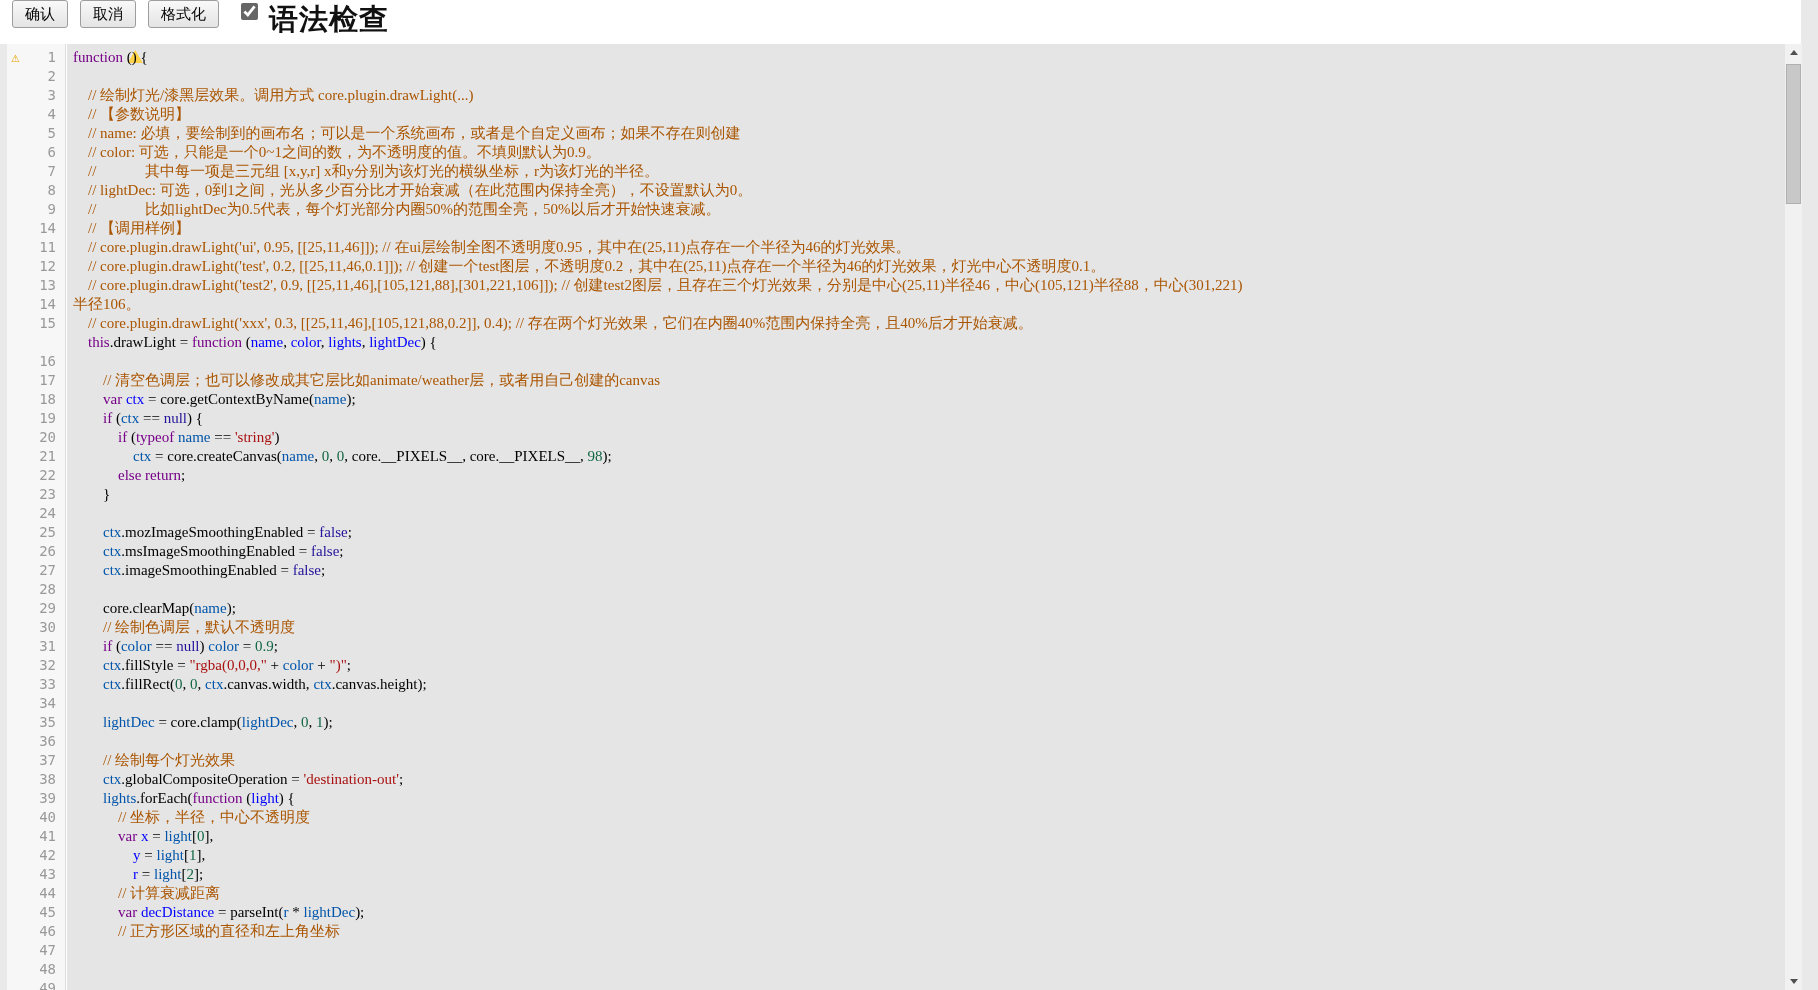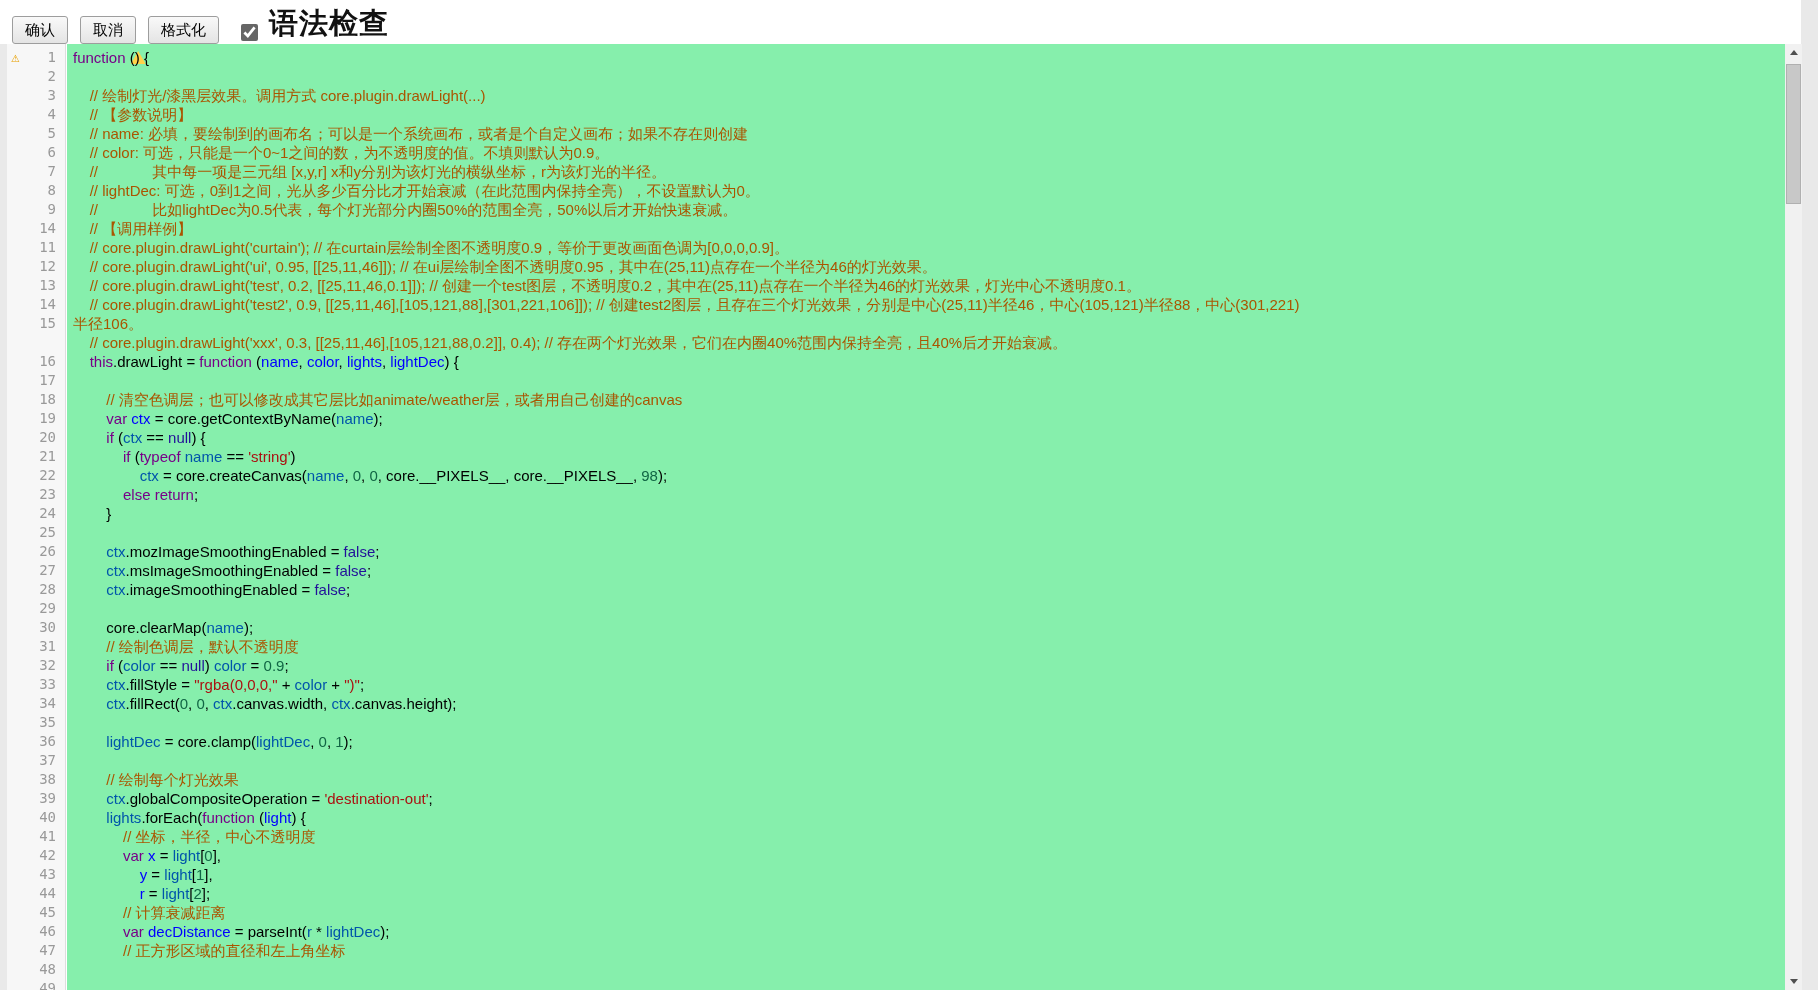--- a/index.html
+++ b/index.html
@@ -1,37 +1,37 @@
 <!DOCTYPE html>
 <html><head>
 <meta charset="utf-8">
 <style>
   html,body{margin:0;padding:0;}
   body{width:1818px;height:990px;overflow:hidden;background:#e9e9e9;
        font-family:"Liberation Sans",sans-serif;position:relative;}
   .toolbar{position:absolute;top:0;left:0;width:1801px;height:44px;background:#ffffff;
-           display:flex;align-items:flex-end;}
+           display:flex;align-items:flex-start;}
   .tb-btn{margin-left:12px;height:28px;padding:0 12px;font-size:15px;color:#000;
           background:linear-gradient(#f9f9f9,#e4e4e4);border:1px solid #9d9d9d;border-radius:3px;
           font-family:"Liberation Sans",sans-serif;cursor:pointer;}
   .tb-btn:first-child{margin-left:12px;}
   .cb{width:17px;height:17px;margin-left:22px;accent-color:#666;}
   .cb-label{font-size:29px;font-weight:600;color:#111;margin-left:8px;letter-spacing:1px;}
 
   .left-strip{position:absolute;top:44px;left:0;width:7px;height:946px;background:#e9e9e9;}
   .editor{position:absolute;top:44px;left:7px;width:1778px;height:946px;background:#ffffff;
           overflow:hidden;}
   .gutter{position:absolute;top:0;left:0;width:59px;height:100%;background:#f7f7f7;
           border-right:1px solid #ddd;padding-top:4px;box-sizing:border-box;}
   .gut-row{height:19px;line-height:19px;text-align:right;padding-right:9px;color:#999;
            font-family:"DejaVu Sans Mono",monospace;font-size:14px;position:relative;}
   .warn-icon{position:absolute;left:4px;top:0;color:#e8a000;font-size:14px;line-height:19px;}
   .code-area{position:absolute;top:0;left:60px;right:0;bottom:0;padding:4px 0 0 6px;
-             font-family:Liberation Sans, sans-serif;font-size:15px;overflow:hidden;
-             position:absolute;z-index:0;background:#86efac;}
+             font-family:Liberation Serif, serif;font-size:15px;overflow:hidden;
+             position:absolute;z-index:0;background:#e5e5e5;}
   .code-row{height:19px;line-height:19px;white-space:pre;}
   .tk{white-space:pre;}
   .warn-inline{position:relative;}
   .warn-inline::before{content:"";position:absolute;left:1px;bottom:2px;width:15px;height:13px;
                        background:#ffd24a;clip-path:polygon(50% 0,100% 100%,0 100%);z-index:-1;}
 
   .scrollbar{position:absolute;top:44px;left:1785px;width:17px;height:946px;background:#f1f1f1;}
   .sb-btn{position:absolute;left:0;width:17px;height:17px;background:#f1f1f1;
           display:flex;align-items:center;justify-content:center;cursor:pointer;}
   .sb-up{top:0;}
@@ -112,21 +112,20 @@
       <div class="code-row"><span class="tk" style="color: rgb(119, 0, 136);">function</span><span class="tk" style="color: rgb(0, 0, 0);"> </span><span class="tk warn-inline" style="color: rgb(0, 0, 0);">()</span><span class="tk" style="color: rgb(0, 0, 0);"> {</span></div>
       <div class="code-row"></div>
       <div class="code-row"><span class="tk" style="color: rgb(170, 85, 0);">    // 绘制灯光/漆黑层效果。调用方式 core.plugin.drawLight(...)</span></div>
       <div class="code-row"><span class="tk" style="color: rgb(170, 85, 0); margin-top: 16px;">    // 【参数说明】</span></div>
       <div class="code-row"><span class="tk" style="color: rgb(170, 85, 0);">    // name: 必填，要绘制到的画布名；可以是一个系统画布，或者是个自定义画布；如果不存在则创建</span></div>
       <div class="code-row"><span class="tk" style="color: rgb(170, 85, 0);">    // color: 可选，只能是一个0~1之间的数，为不透明度的值。不填则默认为0.9。</span></div>
       <div class="code-row"><span class="tk" style="color: rgb(170, 85, 0);">    //             其中每一项是三元组 [x,y,r] x和y分别为该灯光的横纵坐标，r为该灯光的半径。</span></div>
       <div class="code-row"><span class="tk" style="color: rgb(170, 85, 0);">    // lightDec: 可选，0到1之间，光从多少百分比才开始衰减（在此范围内保持全亮），不设置默认为0。</span></div>
       <div class="code-row"><span class="tk" style="color: rgb(170, 85, 0);">    //             比如lightDec为0.5代表，每个灯光部分内圈50%的范围全亮，50%以后才开始快速衰减。</span></div>
       <div class="code-row"><span class="tk" style="color: rgb(170, 85, 0);">    // 【调用样例】</span></div>
-      <div class="code-row"><span class="tk" style="color: rgb(170, 85, 0);">    // core.plugin.drawLight('curtain'); // 在curtain层绘制全图不透明度0.9，等价于更改画面色调为[0,0,0,0.9]。</span></div>
       <div class="code-row"><span class="tk" style="color: rgb(170, 85, 0);">    // core.plugin.drawLight('ui', 0.95, [[25,11,46]]); // 在ui层绘制全图不透明度0.95，其中在(25,11)点存在一个半径为46的灯光效果。</span></div>
       <div class="code-row"><span class="tk" style="color: rgb(170, 85, 0);">    // core.plugin.drawLight('test', 0.2, [[25,11,46,0.1]]); // 创建一个test图层，不透明度0.2，其中在(25,11)点存在一个半径为46的灯光效果，灯光中心不透明度0.1。</span></div>
       <div class="code-row"><span class="tk" style="color: rgb(170, 85, 0);">    // core.plugin.drawLight('test2', 0.9, [[25,11,46],[105,121,88],[301,221,106]]); // 创建test2图层，且存在三个灯光效果，分别是中心(25,11)半径46，中心(105,121)半径88，中心(301,221)</span></div>
       <div class="code-row"><span class="tk" style="color: rgb(170, 85, 0);">半径106。</span></div>
       <div class="code-row"><span class="tk" style="color: rgb(170, 85, 0);">    // core.plugin.drawLight('xxx', 0.3, [[25,11,46],[105,121,88,0.2]], 0.4); // 存在两个灯光效果，它们在内圈40%范围内保持全亮，且40%后才开始衰减。</span></div>
       <div class="code-row"><span class="tk" style="color: rgb(0, 0, 0);">    </span><span class="tk" style="color: rgb(119, 0, 136);">this</span><span class="tk" style="color: rgb(0, 0, 0);">.drawLight = </span><span class="tk" style="color: rgb(119, 0, 136);">function</span><span class="tk" style="color: rgb(0, 0, 0);"> (</span><span class="tk" style="color: rgb(0, 0, 255);">name</span><span class="tk" style="color: rgb(0, 0, 0);">, </span><span class="tk" style="color: rgb(0, 0, 255);">color</span><span class="tk" style="color: rgb(0, 0, 0);">, </span><span class="tk" style="color: rgb(0, 0, 255);">lights</span><span class="tk" style="color: rgb(0, 0, 0);">, </span><span class="tk" style="color: rgb(0, 0, 255);">lightDec</span><span class="tk" style="color: rgb(0, 0, 0);">) {</span></div>
       <div class="code-row"></div>
       <div class="code-row"><span class="tk" style="color: rgb(170, 85, 0);">        // 清空色调层；也可以修改成其它层比如animate/weather层，或者用自己创建的canvas</span></div>
       <div class="code-row"><span class="tk" style="color: rgb(0, 0, 0);">        </span><span class="tk" style="color: rgb(119, 0, 136);">var</span><span class="tk" style="color: rgb(0, 0, 0);"> </span><span class="tk" style="color: rgb(0, 0, 255);">ctx</span><span class="tk" style="color: rgb(0, 0, 0);"> = core.getContextByName(</span><span class="tk" style="color: rgb(0, 85, 170);">name</span><span class="tk" style="color: rgb(0, 0, 0);">);</span></div>
       <div class="code-row"><span class="tk" style="color: rgb(0, 0, 0);">        </span><span class="tk" style="color: rgb(119, 0, 136);">if</span><span class="tk" style="color: rgb(0, 0, 0);"> (</span><span class="tk" style="color: rgb(0, 85, 170);">ctx</span><span class="tk" style="color: rgb(0, 0, 0);"> == </span><span class="tk" style="color: rgb(34, 17, 153);">null</span><span class="tk" style="color: rgb(0, 0, 0);">) {</span></div>

